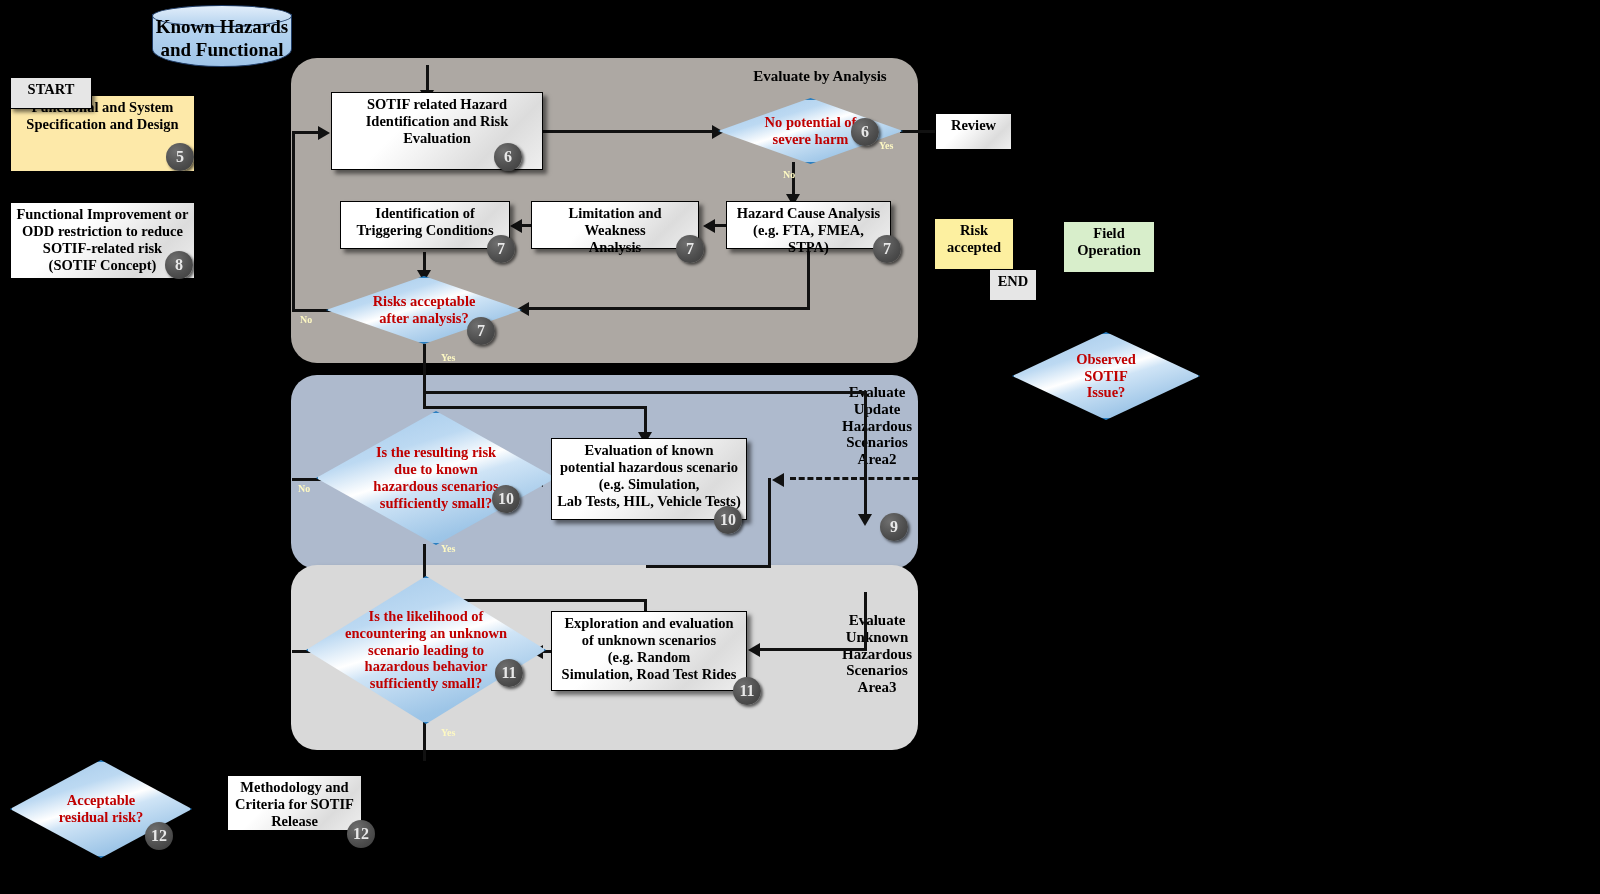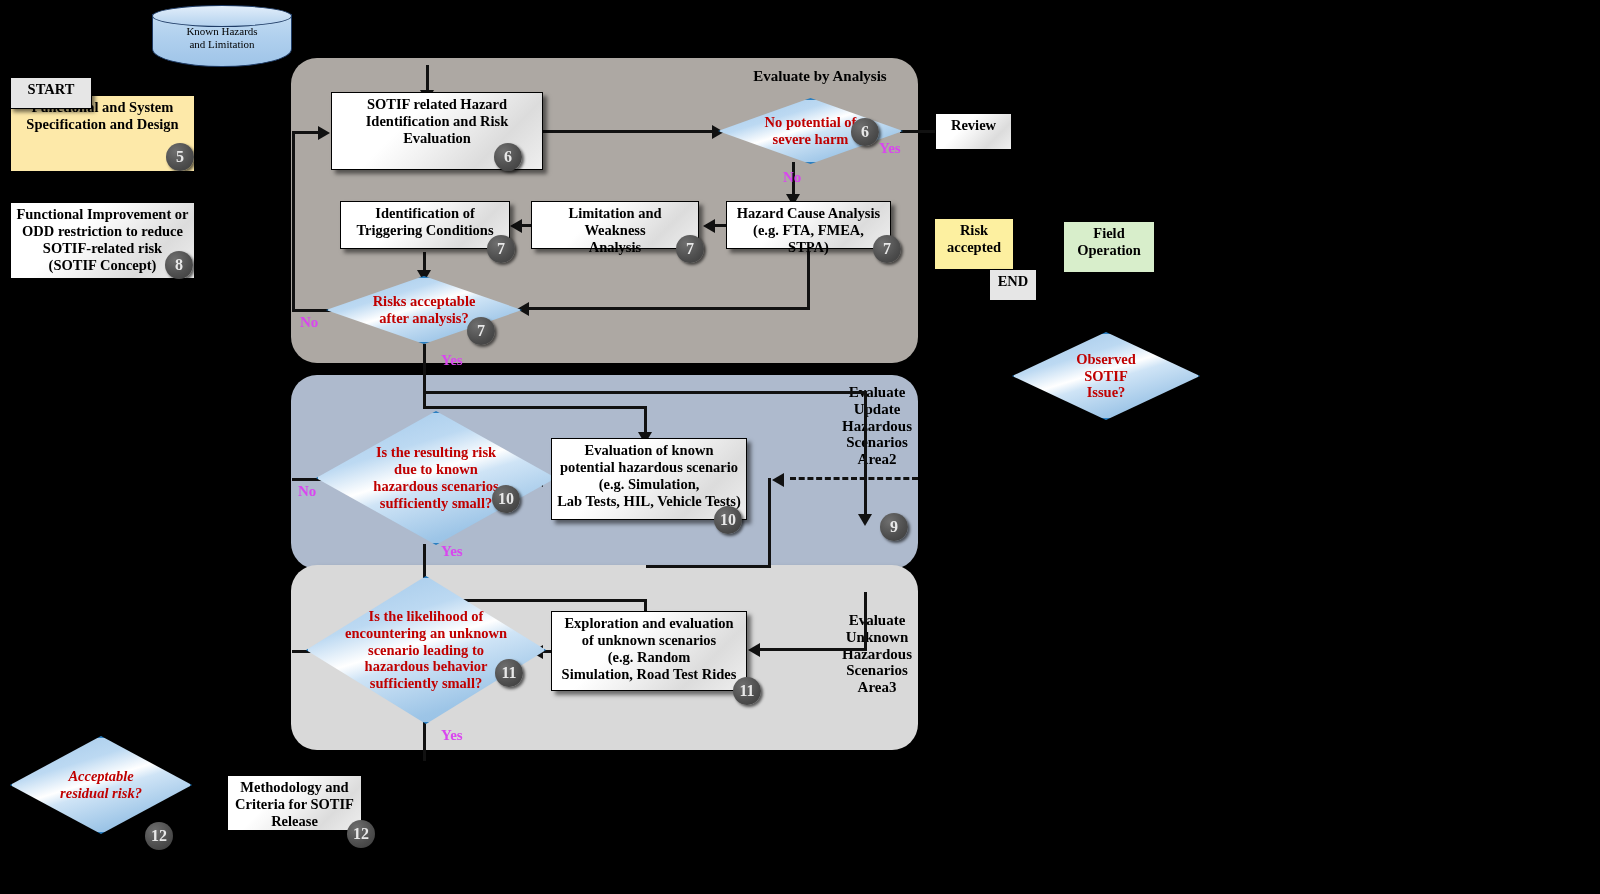--- a/index.html
+++ b/index.html
@@ -41,41 +41,41 @@
   
   .cyl{position:absolute;}
   .cyl .body{position:absolute;left:0;right:0;top:9px;bottom:0;
       background:linear-gradient(180deg,#c3dcf2 0%,#b0d0ee 45%,#9fc4e8 100%);
       border:1.5px solid #1f3c66;border-top:none;border-radius:0 0 50% 50%/0 0 18px 18px;
       box-shadow:3px 4px 5px rgba(0,0,0,.5);}
   .cyl .top{position:absolute;left:0;right:0;top:0;height:20px;
       background:linear-gradient(180deg,#e2eefa 0%,#c6ddf3 60%,#b5d2ef 100%);
       border:1.5px solid #1f3c66;border-radius:50%/50%;}
   .cyl .txt{position:absolute;left:0;right:0;top:20px;bottom:6px;display:flex;
-      align-items:flex-start;justify-content:center;text-align:center;
-      font-weight:normal;font-size:11px;color:#000;line-height:1.18;}
+      align-items:flex-end;justify-content:center;text-align:center;
+      font-weight:bold;font-size:19px;color:#000;line-height:1.18;}
 
   
   .badge{position:absolute;width:28px;height:28px;border-radius:50%;
       background:radial-gradient(circle at 35% 30%,#6f6f6f 0%,#4f4f4f 55%,#3a3a3a 100%);
       color:#e8e8e8;font-weight:bold;font-size:16px;
       display:flex;align-items:center;justify-content:center;
       box-shadow:2px 2px 3px rgba(0,0,0,.6);z-index:30;}
 
   
   .ln{position:absolute;background:#111;}
   .ln.h{height:3px;}
   .ln.v{width:3px;}
   .dash{position:absolute;height:0;border-top:3px dashed #111;}
   .arw{position:absolute;width:0;height:0;}
   .arw.down{border-left:7px solid transparent;border-right:7px solid transparent;border-top:12px solid #111;}
   .arw.right{border-top:7px solid transparent;border-bottom:7px solid transparent;border-left:12px solid #111;}
   .arw.left{border-top:7px solid transparent;border-bottom:7px solid transparent;border-right:12px solid #111;}
 
-  .elabel{position:absolute;font-weight:bold;font-size:15px;color:#d946ef;}
+  .elabel{position:absolute;font-weight:bold;font-size:10px;color:#fef9c3;}
 </style>
 </head>
 <body>
 
 <div id="canvas">
 
   <div class="lane" style="left:291px;top:58px;width:627px;height:305px;background:#ada8a3;"></div>
   <div class="lane" style="left:291px;top:375px;width:627px;height:194px;background:#aebacd;"></div>
   <div class="lane" style="left:291px;top:565px;width:627px;height:185px;background:#d9d9d9;"></div>
 
@@ -161,21 +161,21 @@
   <div class="ln h" style="left:292px;top:650px;width:32px;"></div>
 
   <div class="ln v" style="left:423px;top:716px;height:45px;"></div>
 
   <div class="cyl" style="left:152px;top:5px;width:140px;height:62px;">
     <div class="body"></div>
     <div class="top"></div>
     <div class="txt">
       <div>
         <div>Known Hazards</div>
-        <div>and Limitation</div>
+        <div>and Functional</div>
       </div>
     </div>
   </div>
 
   <div class="pbox yellow" style="left:10px;top:95px;width:185px;height:77px;">
     <div>
       <div>Functional and System</div>
       <div>Specification and Design</div>
     </div>
   </div>
@@ -325,21 +325,21 @@
   <div class="pbox" style="left:551px;top:611px;width:196px;height:80px;">
     <div>
       <div>Exploration and evaluation</div>
       <div>of unknown scenarios</div>
       <div>(e.g. Random</div>
       <div>Simulation, Road Test Rides</div>
     </div>
   </div>
   <div class="badge" style="left:733px;top:677px;">11</div>
 
-  <div class="dia" style="left:10px;top:736px;width:182px;height:98px;font-style:italic;">
+  <div class="dia" style="left:10px;top:760px;width:182px;height:98px;">
     <div class="shape"></div>
     <div class="txt">
       <div>
         <div>Acceptable</div>
         <div>residual risk?</div>
       </div>
     </div>
   </div>
   <div class="badge" style="left:145px;top:822px;">12</div>
 

